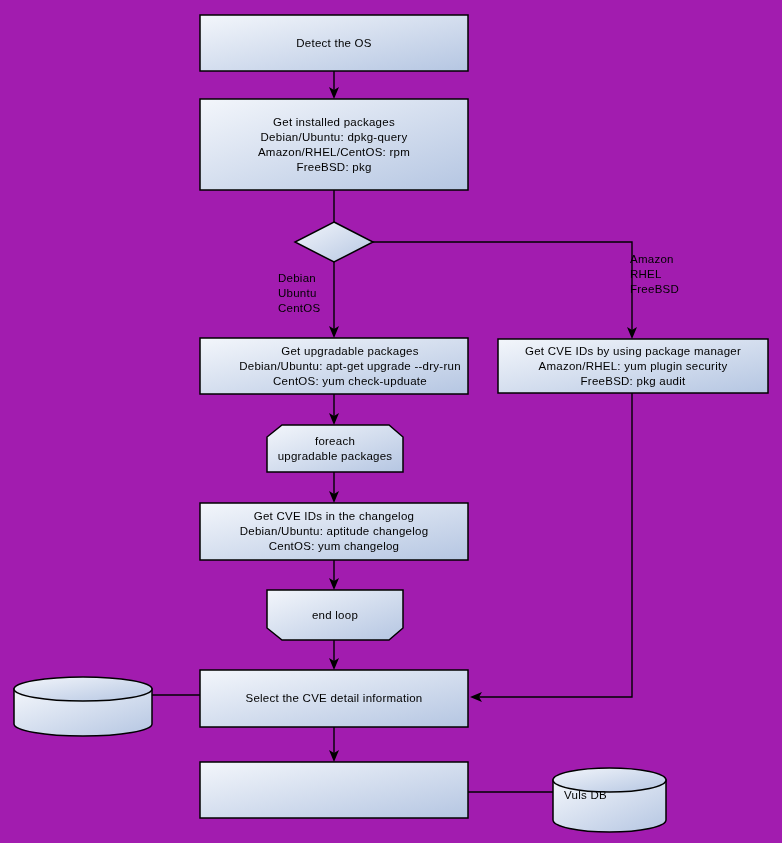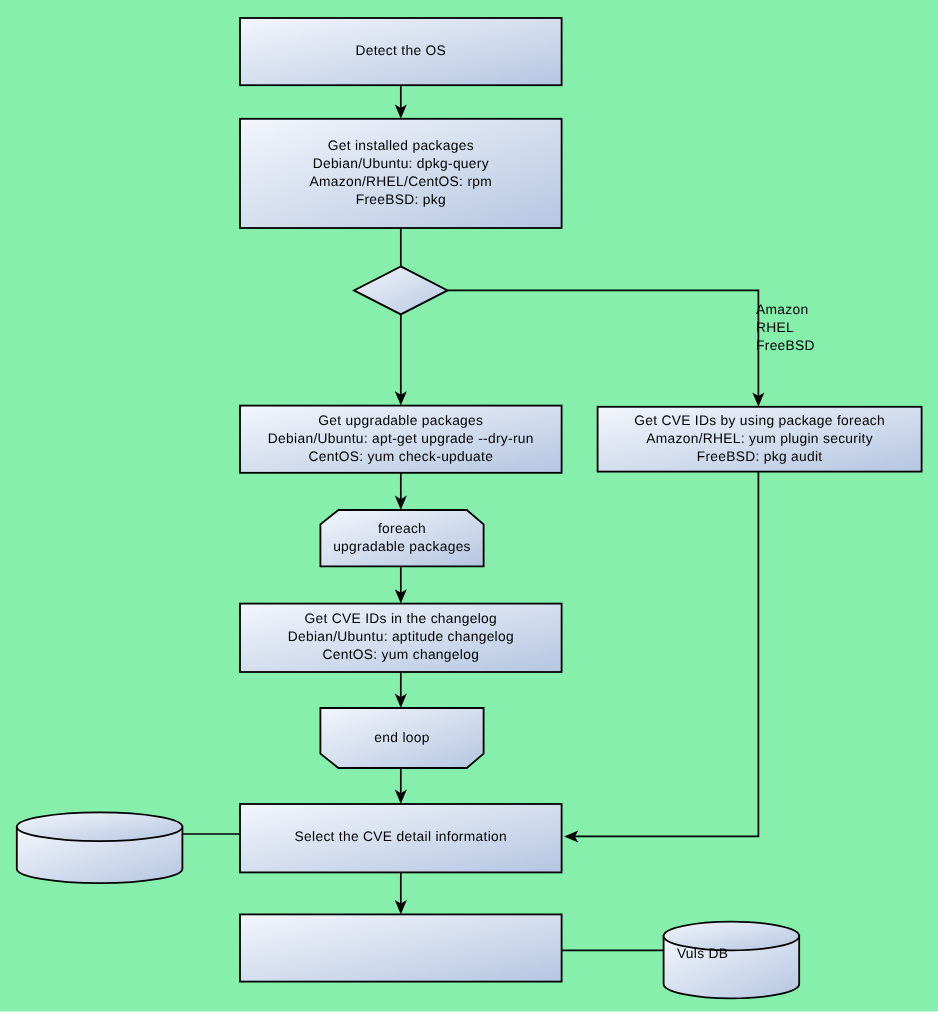--- a/index.html
+++ b/index.html
@@ -1,19 +1,19 @@
 <!DOCTYPE html>
 <html><head>
 <meta charset="utf-8">
 <style>
   html,body{margin:0;padding:0;background:#ffffff;}
   #canvas{
     position:relative;
     width:782px;height:843px;
-    background:#86efac;
+    background:#a21caf;
     font-family:"Liberation Sans","DejaVu Sans",sans-serif;
     color:#000;
   }
   #shapes{position:absolute;left:0;top:0;}
   .node-label{
     position:absolute;
     display:flex;align-items:center;justify-content:center;
     text-align:center;
     white-space:pre-line;
     font-size:11.5px;
@@ -101,41 +101,44 @@
     <ellipse class="shape" cx="609.5" cy="780" rx="56.5" ry="12"></ellipse>
   </svg>
 
   <div class="node-label" style="left:200px;top:15px;width:268px;height:56px;">Detect the OS</div>
 
   <div class="node-label" style="left:200px;top:99px;width:268px;height:91px;">Get installed packages
 Debian/Ubuntu: dpkg-query
 Amazon/RHEL/CentOS: rpm
 FreeBSD: pkg</div>
 
-  <div class="node-label" style="left:200px;top:338px;width:268px;height:56px;">Get upgradable packages
+  <div class="node-label" style="left:200px;top:338px;width:268px;height:56px;padding-left:16px;">Get upgradable packages
 Debian/Ubuntu: apt-get upgrade --dry-run
 CentOS: yum check-upduate</div>
 
-  <div class="node-label" style="left:498px;top:339px;width:270px;height:54px;">Get CVE IDs by using package foreach
+  <div class="node-label" style="left:498px;top:339px;width:270px;height:54px;">Get CVE IDs by using package manager
 Amazon/RHEL: yum plugin security
 FreeBSD: pkg audit</div>
 
   <div class="node-label" style="left:267px;top:425px;width:136px;height:47px;">foreach
 upgradable  packages</div>
 
   <div class="node-label" style="left:200px;top:503px;width:268px;height:57px;">Get CVE IDs in the changelog
 Debian/Ubuntu: aptitude changelog
 CentOS: yum changelog</div>
 
   <div class="node-label" style="left:267px;top:590px;width:136px;height:50px;">end loop</div>
 
   <div class="node-label" style="left:200px;top:670px;width:268px;height:57px;">Select the CVE detail information</div>
 
 
 
   <div class="node-label" style="left:529px;top:774px;width:113px;height:42px;">Vuls DB</div>
 
+  <div class="edge-label" style="left:278px;top:271px;width:66px;">Debian
+Ubuntu
+CentOS</div>
 
   <div class="edge-label" style="left:630px;top:252px;width:62px;">Amazon
 RHEL
 FreeBSD</div>
 
 </div>
 
 </body></html>

